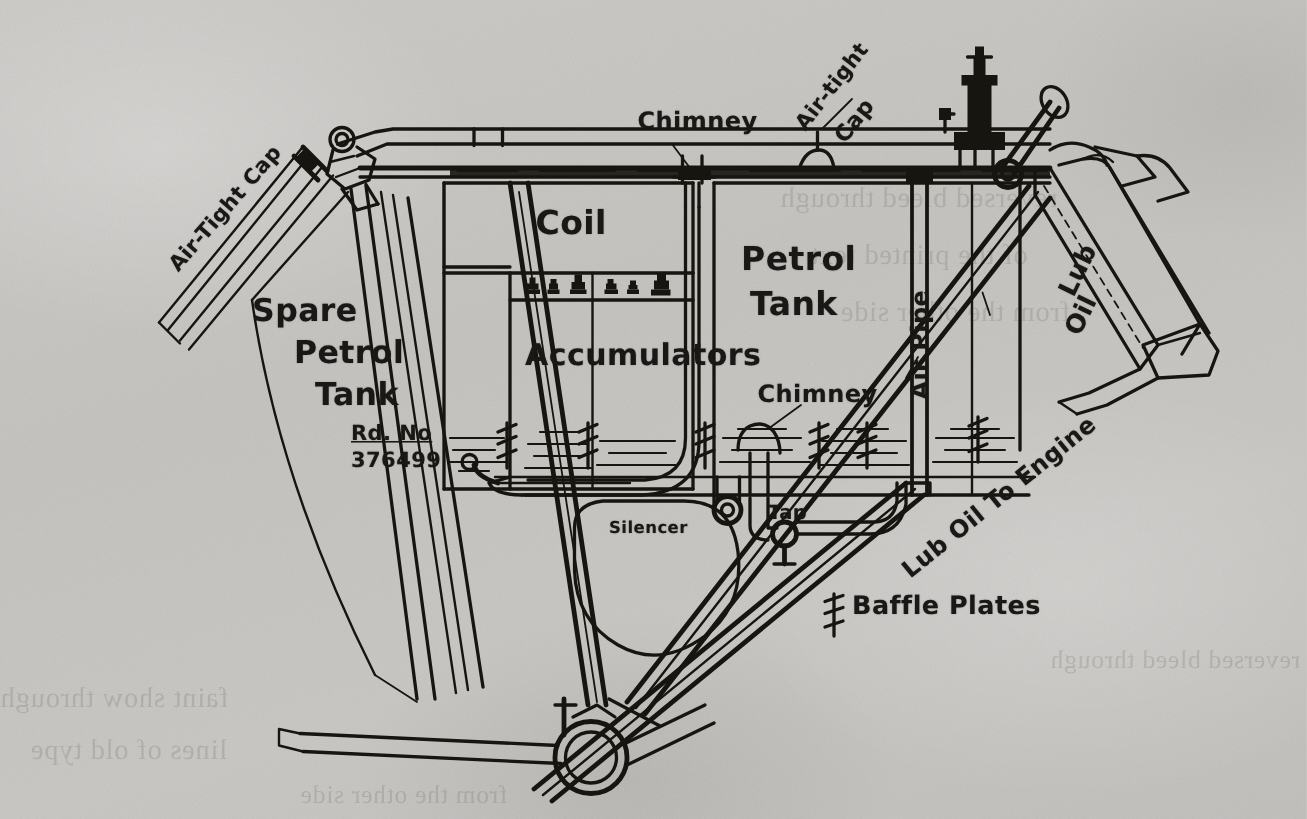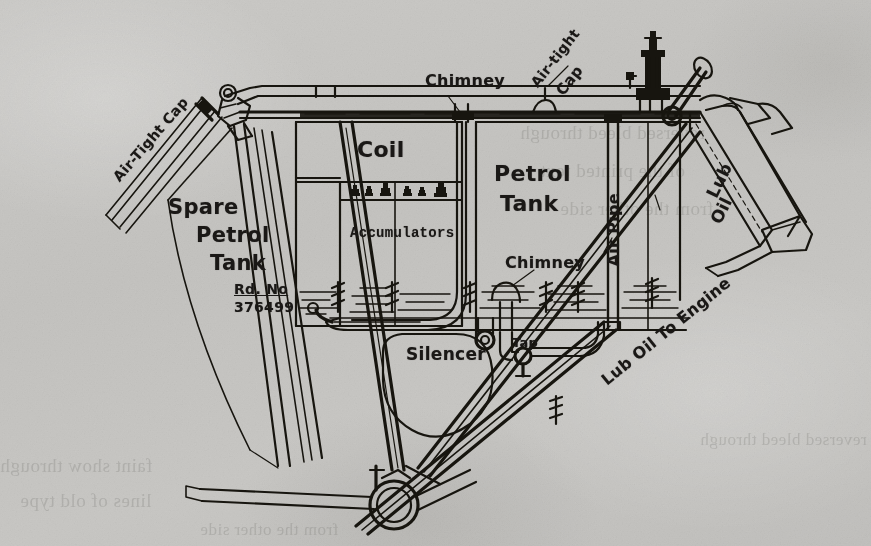--- a/index.html
+++ b/index.html
@@ -422,39 +422,40 @@
 
   <div class="lbl" style="left:116px; top:172px; font-size:14px; transform:rotate(-49deg); transform-origin: left center;">Air-Tight Cap</div>
 
   <div class="lbl" style="left:534px; top:78px; font-size:14px; transform:rotate(-52deg); transform-origin: left center;">Air-tight</div>
   <div class="lbl" style="left:560px; top:86px; font-size:15px; transform:rotate(-52deg); transform-origin: left center;">Cap</div>
 
   <div class="lbl" style="left:425px; top:73px; font-size:16px;">Chimney</div>
 
   <div class="lbl" style="left:357px; top:138px; font-size:22px;">Coil</div>
 
-  <div class="lbl" style="left:350px; top:226px; font-size:14px;font-family:Liberation Mono, monospace;">Accumulators</div>
+  <div class="lbl" style="left:350px; top:226px; font-size:20px;">Accumulators</div>
 
   <div class="lbl" style="left:494px; top:162px; font-size:22px;">Petrol</div>
   <div class="lbl" style="left:500px; top:192px; font-size:22px;">Tank</div>
 
   <div class="lbl" style="left:168px; top:196px; font-size:21px;">Spare</div>
   <div class="lbl" style="left:196px; top:224px; font-size:21px;">Petrol</div>
   <div class="lbl" style="left:210px; top:252px; font-size:21px;">Tank</div>
 
   <div class="lbl" style="left:234px; top:282px; font-size:14px;text-decoration:underline;">Rd. No</div>
   <div class="lbl" style="left:234px; top:300px; font-size:14px;">376499</div>
 
   <div class="lbl" style="left:614px; top:258px; font-size:16px; transform:rotate(-90deg); transform-origin: left center;">Air Pipe</div>
 
   <div class="lbl" style="left:712px; top:188px; font-size:17px; transform:rotate(-64deg); transform-origin: left center;">Lub</div>
   <div class="lbl" style="left:716px; top:214px; font-size:17px; transform:rotate(-64deg); transform-origin: left center;">Oil</div>
 
   <div class="lbl" style="left:505px; top:255px; font-size:16px;">Chimney</div>
 
-  <div class="lbl" style="left:406px; top:346px; font-size:17px;text-align:center;">Silencer</div>
+  <div class="lbl" style="left:406px; top:346px; font-size:11px;text-align:center;">Silencer</div>
 
   <div class="lbl" style="left:512px; top:336px; font-size:13px;">Tap</div>
 
   <div class="lbl" style="left:604px; top:374px; font-size:16px; transform:rotate(-39deg); transform-origin: left center;">Lub Oil To Engine</div>
 
+  <div class="lbl" style="left:568px; top:396px; font-size:17px;">Baffle Plates</div>
 
 </div>
 
 </body></html>

